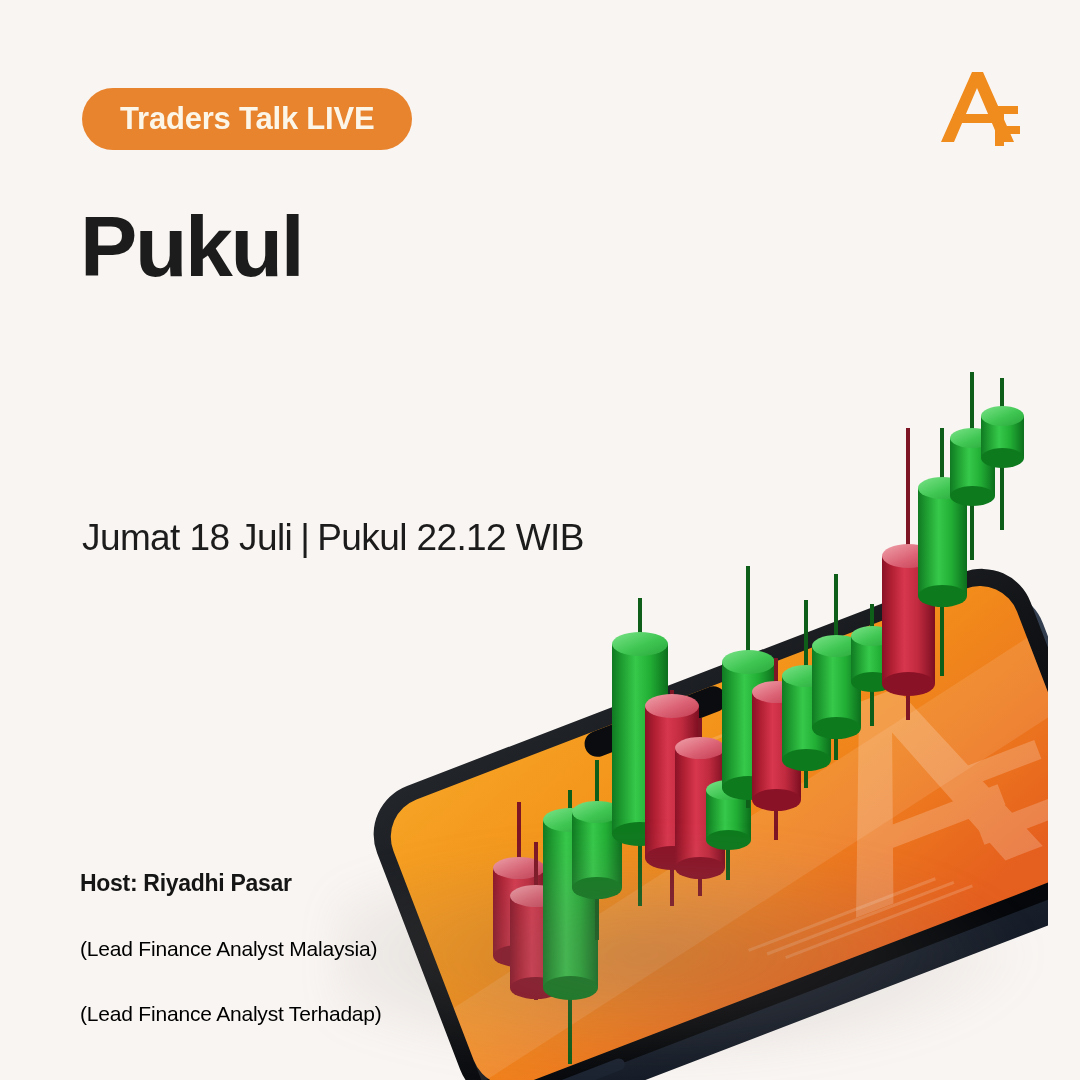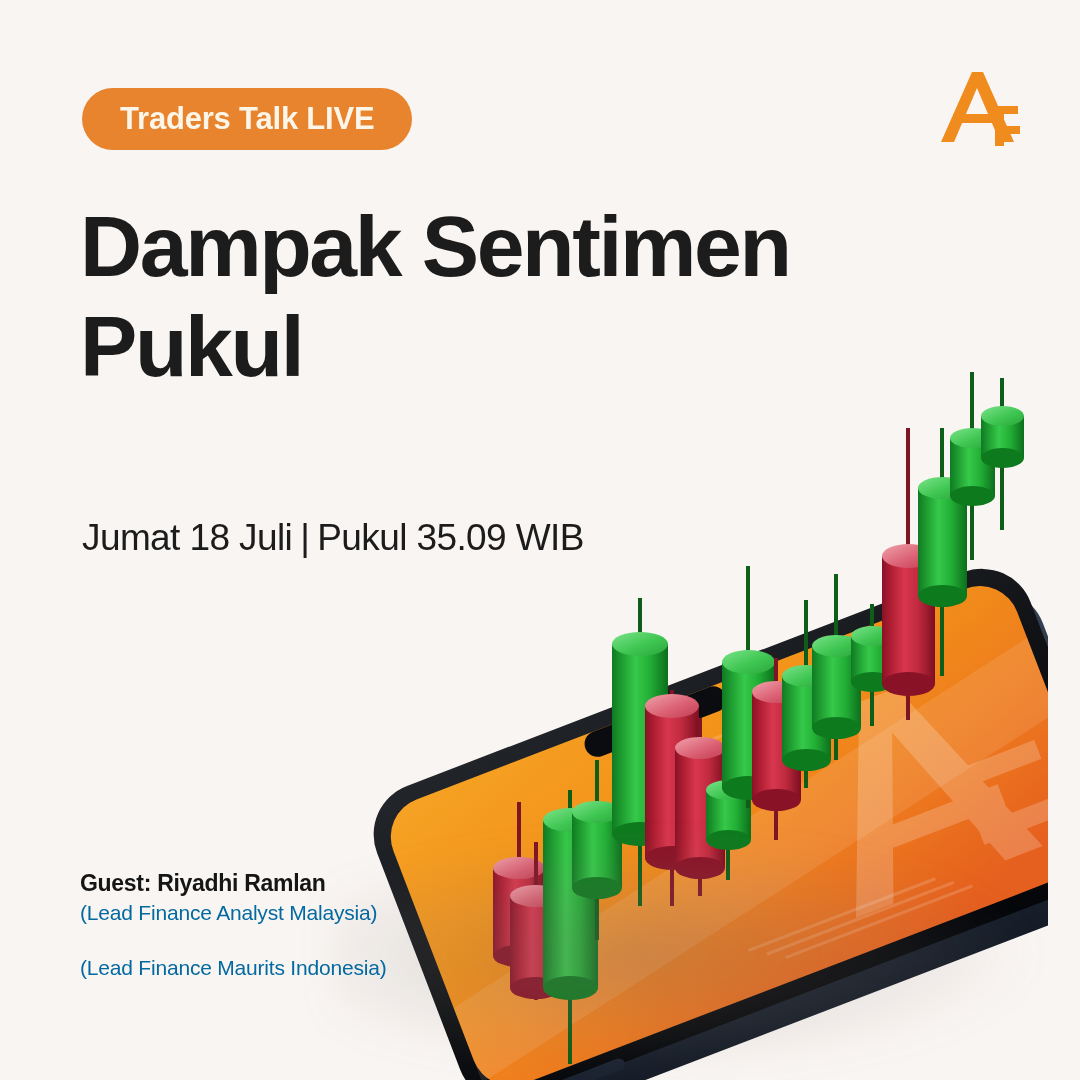--- a/index.html
+++ b/index.html
@@ -60,22 +60,22 @@
   .dateline .sep { padding:0 8px; font-weight:300; }
 
   
   .speakers { position:absolute; left:80px; top:868px; z-index:40; }
   .sp-block { margin-bottom:26px; }
   .sp-name {
     color:#151515; font-size:23px; font-weight:bold;
     letter-spacing:-0.3px; white-space:nowrap; line-height:30px;
   }
   .sp-role {
-    color:#0369a1; font-size:21px; font-weight:normal;
-    letter-spacing:-0.2px; white-space:nowrap; line-height:29px;
+    color:#000000; font-size:21px; font-weight:normal;
+    letter-spacing:-0.2px; white-space:nowrap; line-height:29px;margin-top:36px;
   }
 
   
   .art { position:absolute; inset:0; z-index:10; }
 
   .shadow-blob {
     position:absolute; left:330px; top:840px;
     width:700px; height:230px;
     background:radial-gradient(ellipse at 45% 50%, rgba(120,110,105,.30) 0%, rgba(140,130,125,.12) 45%, rgba(160,150,145,0) 72%);
     filter:blur(16px);
@@ -268,31 +268,30 @@
     <g fill="#F08B1D">
       <path d="M34,4 L45,4 L76,74 L62,74 L39,20 L16,74 L3,74 Z"></path>
       <rect x="15" y="46" width="50" height="9"></rect>
       <rect x="58" y="38" width="22" height="8"></rect>
       <rect x="62" y="58" width="20" height="8"></rect>
       <rect x="57" y="38" width="9" height="40"></rect>
     </g>
   </svg>
 
   <div class="headline">
-    <div>Dampak Sentimen</div>
     <div>Pukul</div>
   </div>
 
   <div class="dateline">
-    <span>Jumat 18 Juli</span><span class="sep">|</span><span>Pukul 35.09 WIB</span>
+    <span>Jumat 18 Juli</span><span class="sep">|</span><span>Pukul 22.12 WIB</span>
   </div>
 
   <div class="speakers">
     <div class="sp-block">
-      <div class="sp-name">Guest: Riyadhi Ramlan</div>
+      <div class="sp-name">Host: Riyadhi Pasar</div>
       <div class="sp-role">(Lead Finance Analyst Malaysia)</div>
     </div>
     <div class="sp-block">
-      <div class="sp-role">(Lead Finance Maurits Indonesia)</div>
+      <div class="sp-role">(Lead Finance Analyst Terhadap)</div>
     </div>
   </div>
 
 </div>
 
 </body></html>

